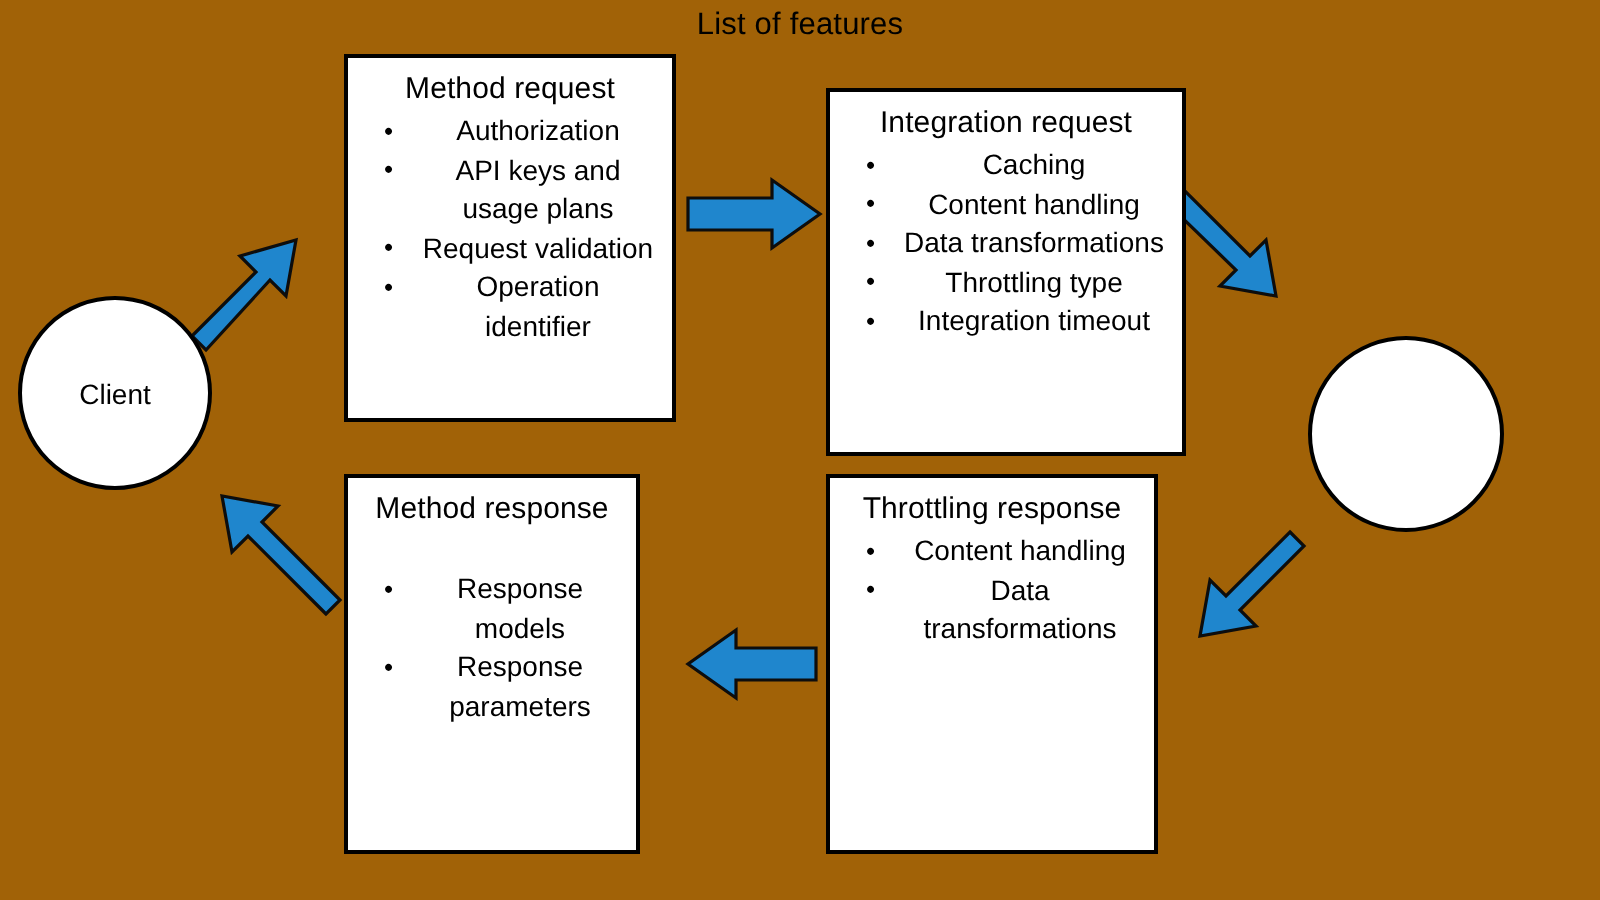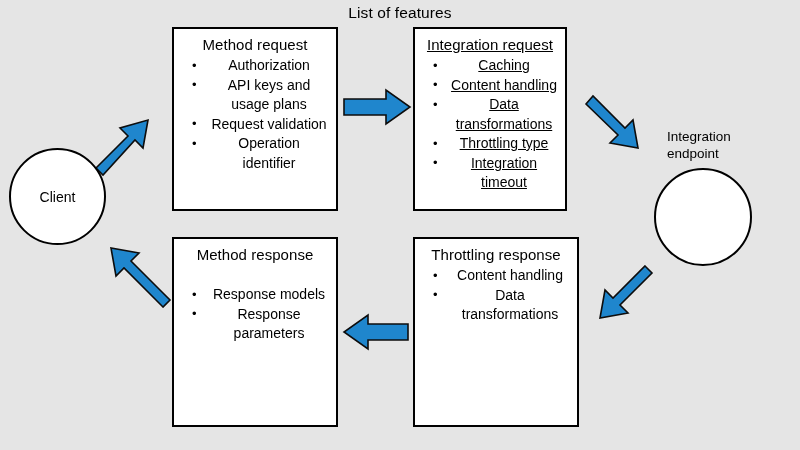--- a/index.html
+++ b/index.html
@@ -4,21 +4,21 @@
 <style>
   html, body {
     margin: 0;
     padding: 0;
     background: #ffffff;
   }
   #canvas {
     position: relative;
     width: 800px;
     height: 450px;
-    background: #e5e5e5;
+    background: #a16207;
     font-family: "Liberation Sans", sans-serif;
     overflow: hidden;
   }
   #svg-layer {
     position: absolute;
     left: 0;
     top: 0;
     width: 800px;
     height: 450px;
   }
@@ -128,48 +128,44 @@
 
     <g>
       <polygon points="163,307 156,300 124,268 116,276 111,248 139,253 131,261 163,293 170,300" fill="#1f86cd" stroke="#0d0d0d" stroke-width="1.6" stroke-linejoin="miter"></polygon>
     </g>
   </svg>
 
   <div class="node-circle" style="left:9px; top:148px; width:97px; height:97px;justify-content:center;">
     <span class="circle-label">Client</span>
   </div>
 
-  <div class="endpoint-label" style="left:667px; top:128px; width:110px;">
-    <div>Integration</div>
-    <div>endpoint</div>
-  </div>
   <div class="node-circle" style="left:654px; top:168px; width:98px; height:98px;"></div>
 
   <div class="feature-box" style="left:172px; top:27px; width:166px; height:184px;">
     <div class="box-title">Method request</div>
     <ul class="bullet-list">
       <li class="bullet-item">Authorization</li>
       <li class="bullet-item">API keys and usage plans</li>
       <li class="bullet-item">Request validation</li>
       <li class="bullet-item">Operation identifier</li>
     </ul>
   </div>
 
-  <div class="feature-box" style="left:413px; top:27px; width:154px; height:184px;text-decoration:underline;">
+  <div class="feature-box" style="left:413px; top:44px; width:180px; height:184px;">
     <div class="box-title">Integration request</div>
     <ul class="bullet-list">
       <li class="bullet-item">Caching</li>
       <li class="bullet-item">Content handling</li>
       <li class="bullet-item">Data transformations</li>
       <li class="bullet-item">Throttling type</li>
       <li class="bullet-item">Integration timeout</li>
     </ul>
   </div>
 
-  <div class="feature-box" style="left:172px; top:237px; width:166px; height:190px;">
+  <div class="feature-box" style="left:172px; top:237px; width:148px; height:190px;">
     <div class="box-title">Method response</div>
     <ul class="bullet-list offset-top">
       <li class="bullet-item">Response models</li>
       <li class="bullet-item">Response parameters</li>
     </ul>
   </div>
 
   <div class="feature-box" style="left:413px; top:237px; width:166px; height:190px;">
     <div class="box-title">Throttling response</div>
     <ul class="bullet-list">

